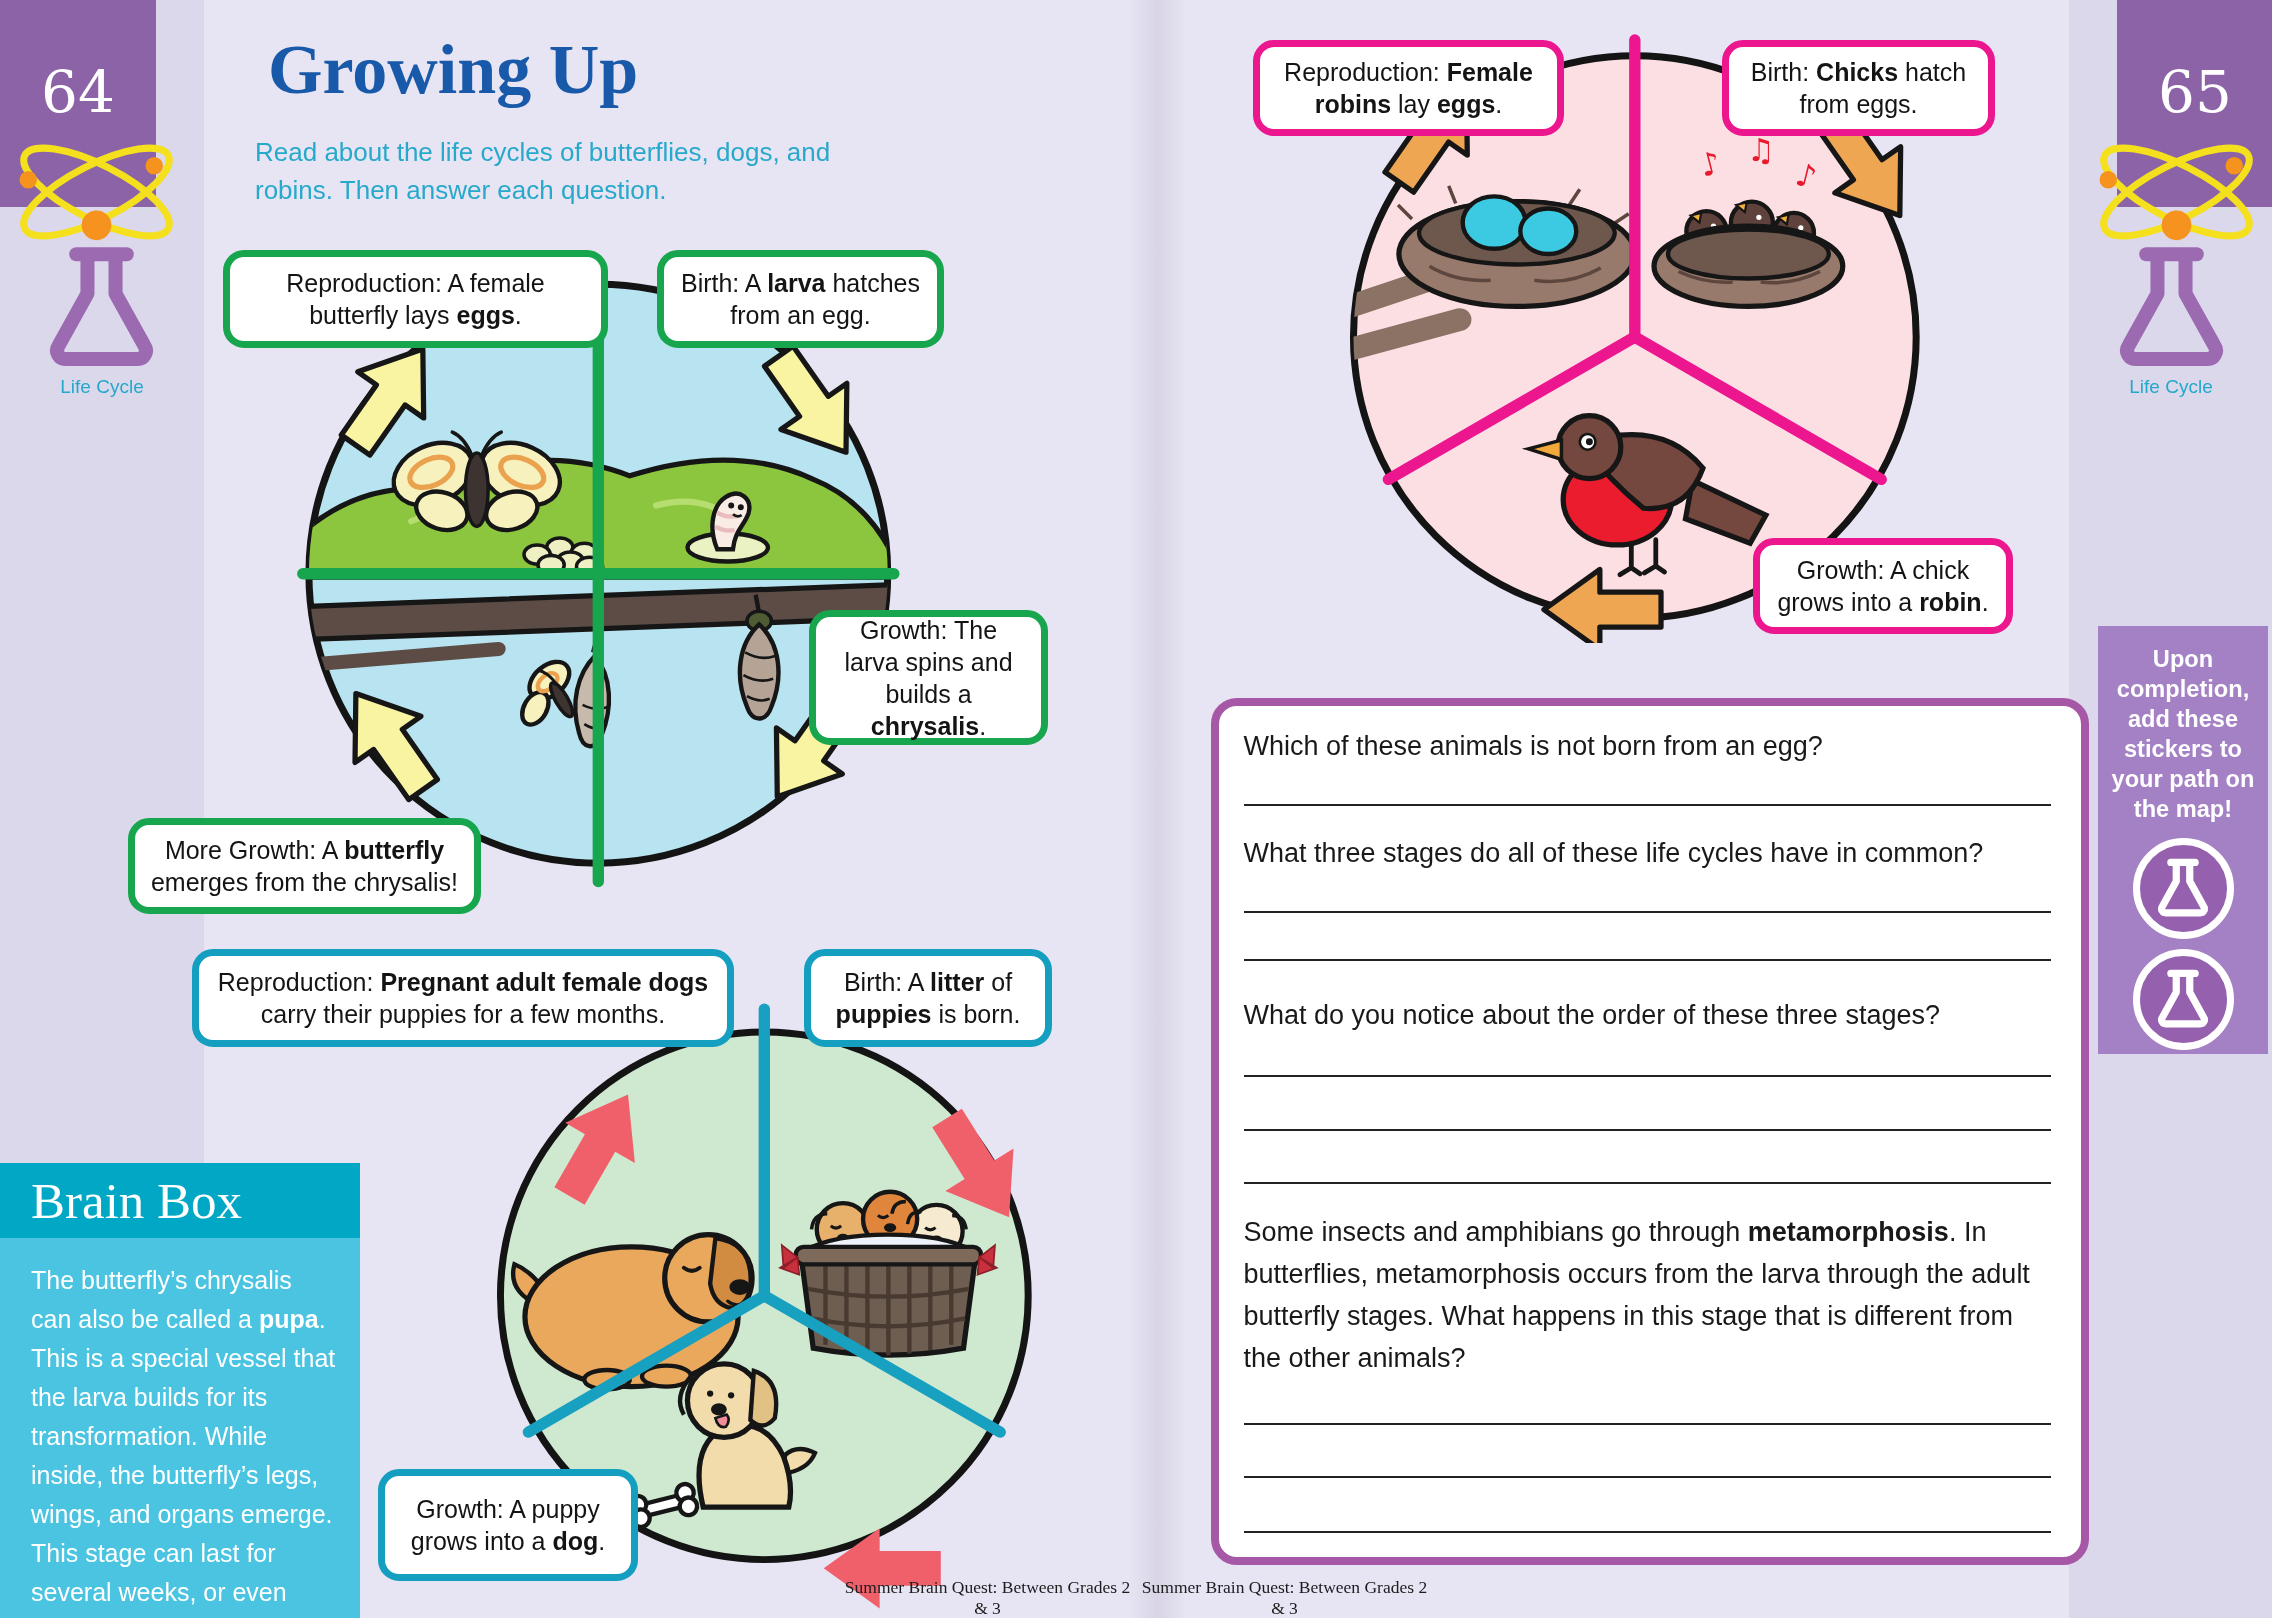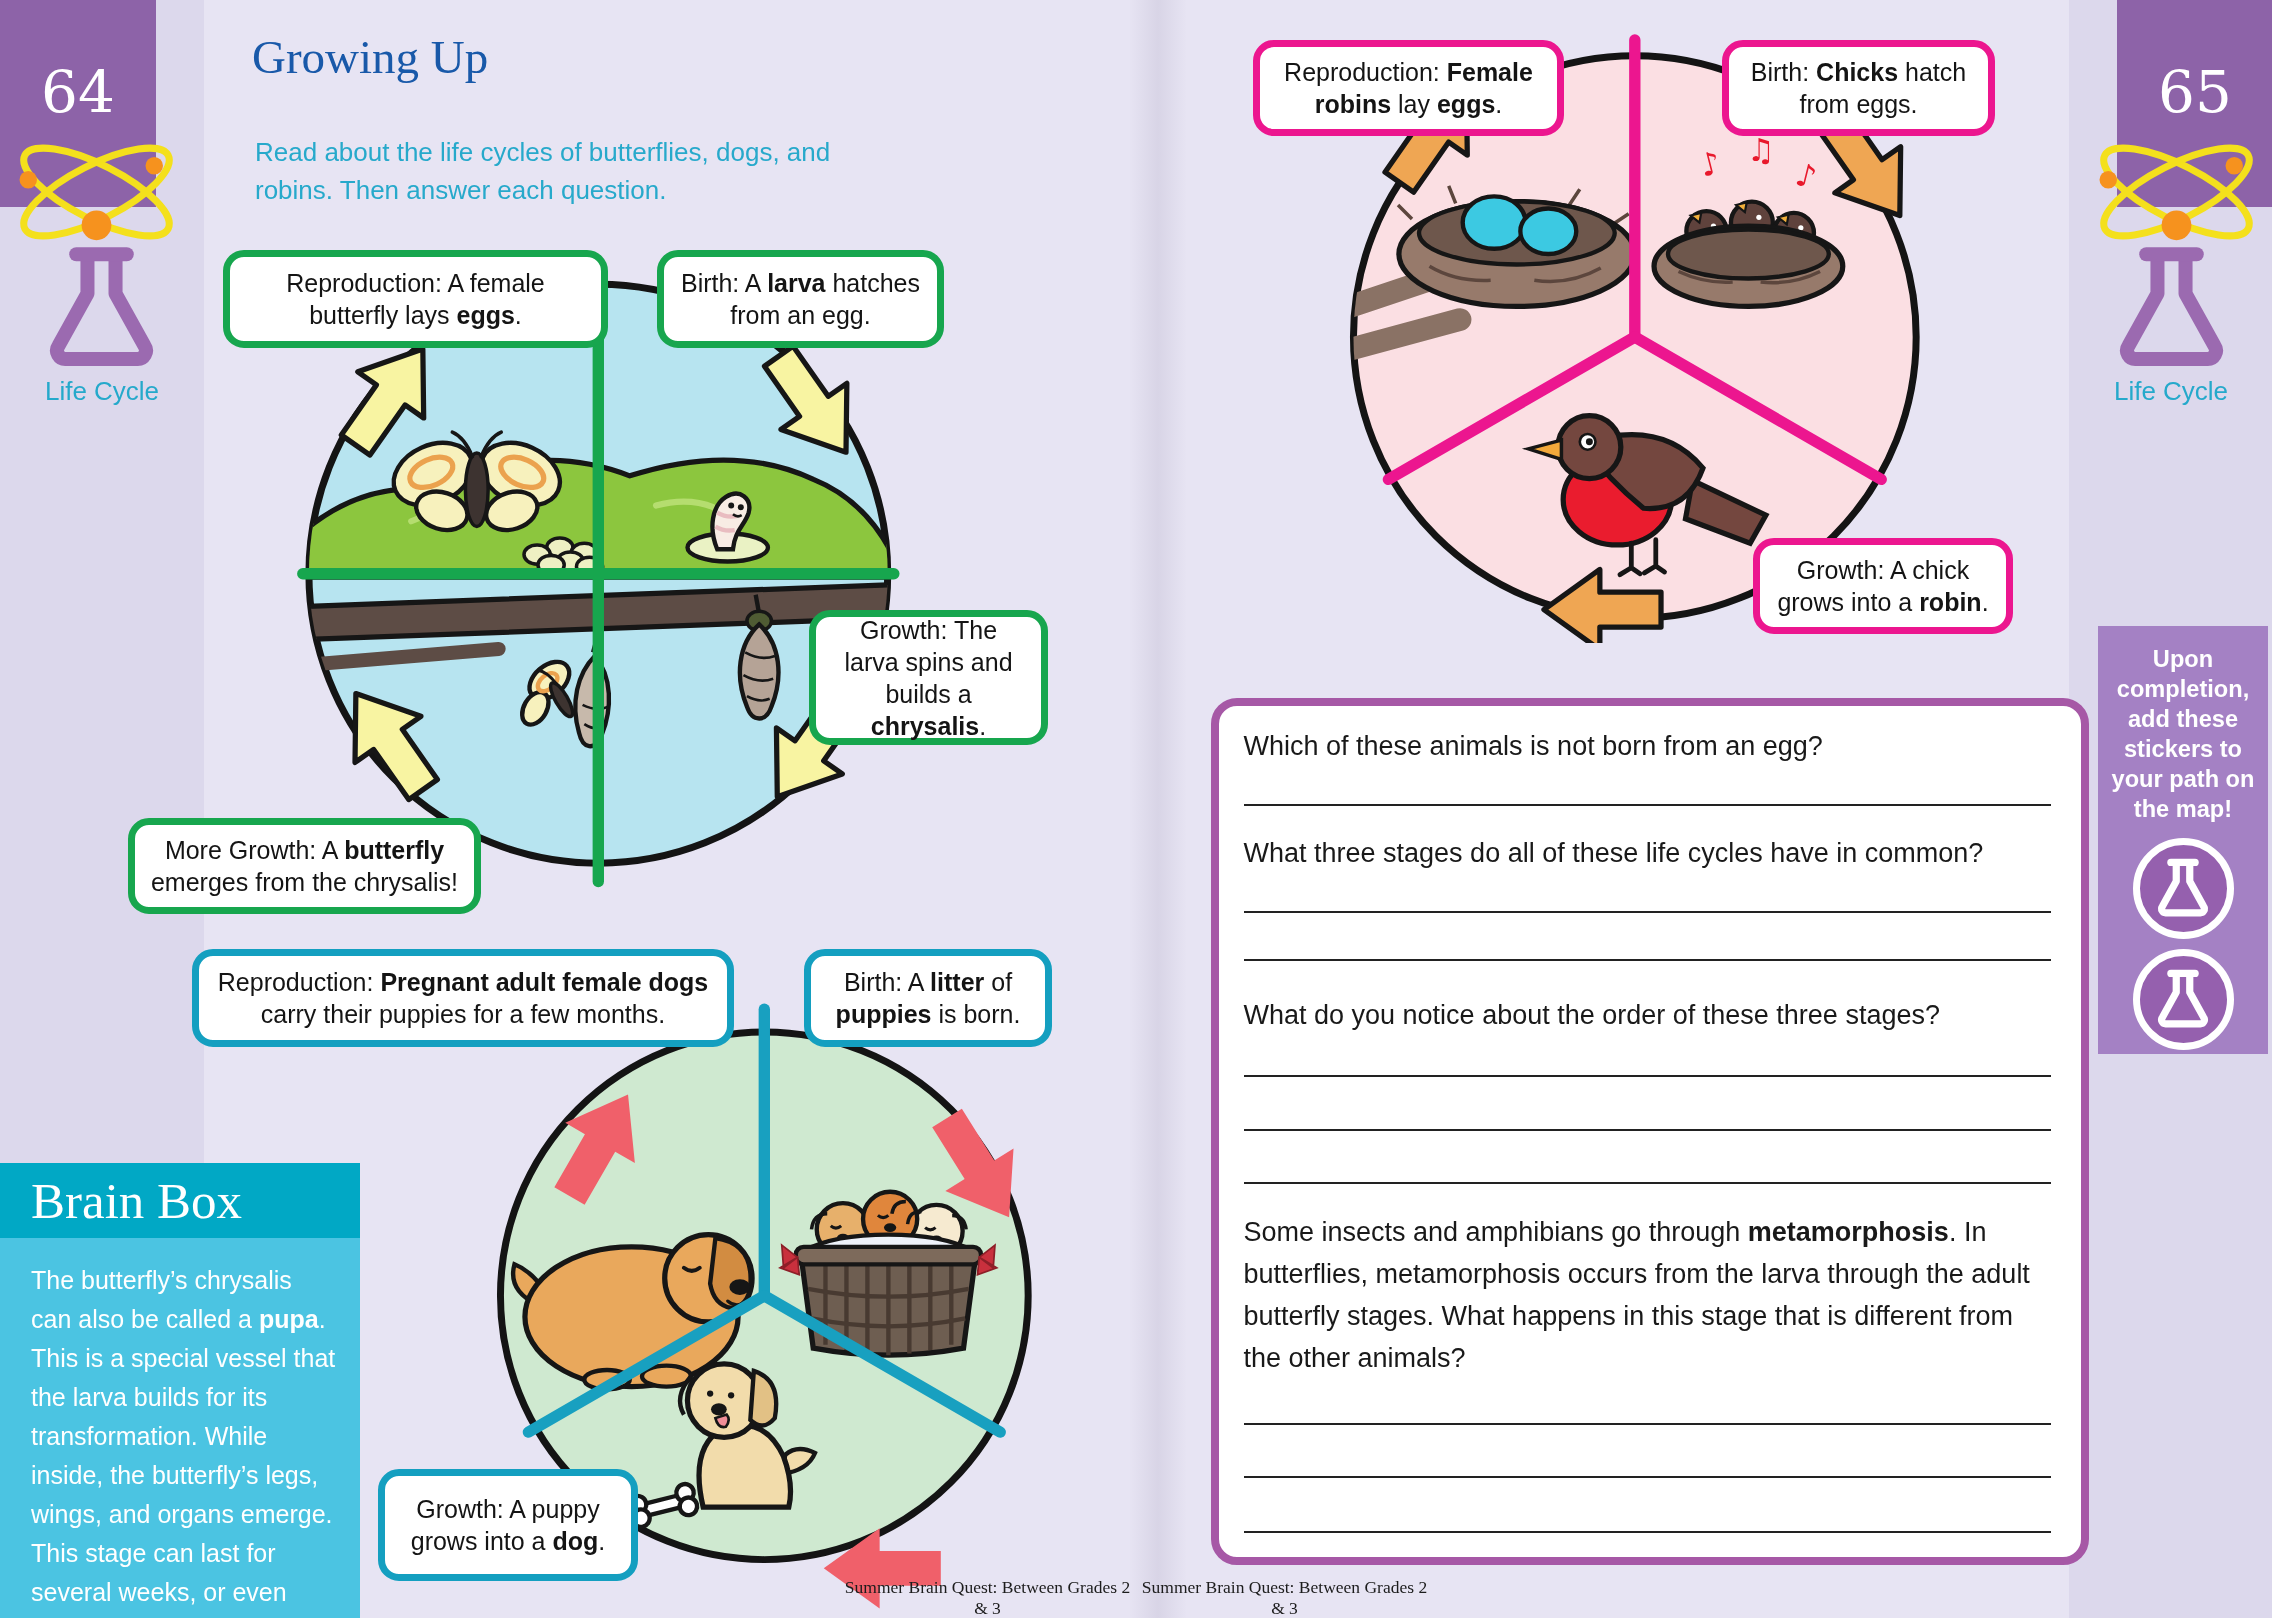--- a/index.html
+++ b/index.html
@@ -6,24 +6,24 @@
   #stage{position:relative;width:2273px;height:1619px;background:#e7e4f3;overflow:hidden;
          font-family:"Liberation Sans",sans-serif;color:#1a1a1a;}
   .abs{position:absolute;}
   .b{font-weight:700;}
 
   .margin-strip{position:absolute;top:0;width:204px;height:1619px;background:#dcd8ec;}
   .purple-block{position:absolute;top:0;width:156px;height:207px;background:#8d63a8;
                 display:flex;align-items:center;justify-content:center;text-align:right;}
   .page-num{font-family:"DejaVu Serif",serif;font-size:58px;color:#ffffff;padding-bottom:23px;}
   .lifecycle-label{position:absolute;width:204px;text-align:center;top:376px;
-                   color:#25a9cb;font-size:26px;font-weight:500;}
-
-  .page-title{position:absolute;left:252px;top:30px;font-family:"Liberation Serif",serif;
-              font-weight:400;font-size:47px;color:#1959a9;}
+                   color:#25a9cb;font-size:19px;font-weight:500;}
+
+  .page-title{position:absolute;left:268px;top:30px;font-family:"Liberation Serif",serif;
+              font-weight:700;font-size:70px;color:#1959a9;}
   .page-subtitle{position:absolute;left:255px;top:133px;font-size:26px;line-height:38px;
                  color:#27a9cb;font-weight:500;}
 
   .callout{position:absolute;background:#ffffff;border-radius:21px;box-sizing:border-box;
            display:flex;align-items:center;justify-content:center;text-align:center;
            font-size:25px;line-height:32px;color:#141414;padding:8.7px 15.7px;}
   .callout.green{border:7.9px solid #17a64e;}
   .callout.teal{border:7.9px solid #149fc0;}
   .callout.pink{border:7.9px solid #ec168f;}
 

